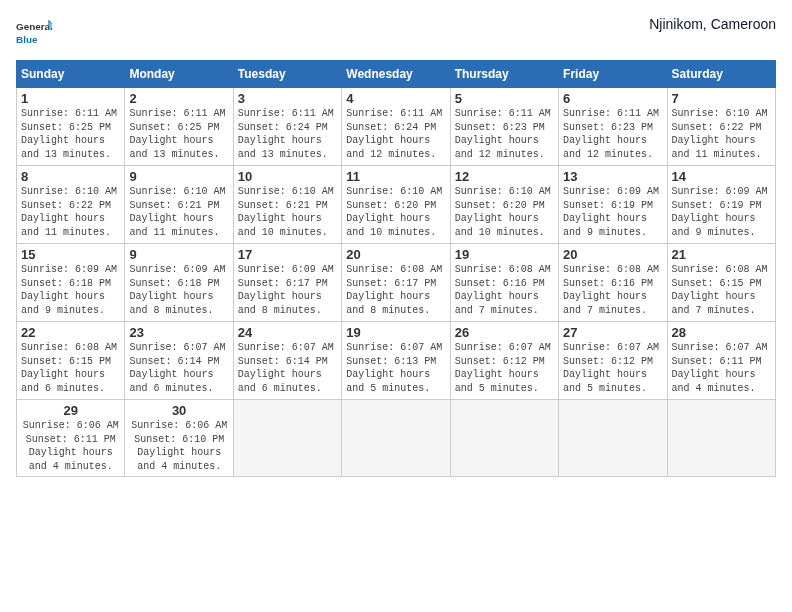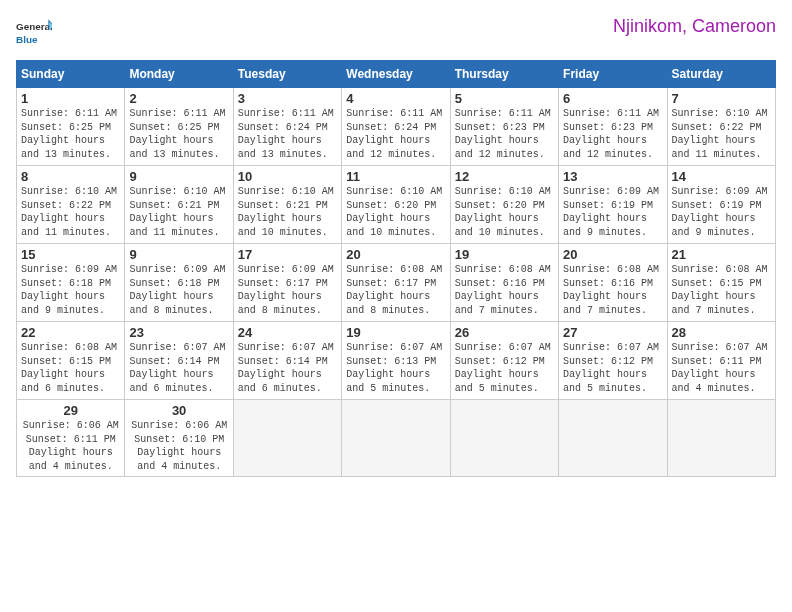--- a/index.html
+++ b/index.html
@@ -31,22 +31,22 @@
     }
     .title-block {
       text-align: right;
     }
     .month-title {
       font-size: 32px;
       font-weight: normal;
       color: #333;
     }
     .location {
-      font-size: 18px;
-      color: #a21caf;
+      font-size: 14px;
+      color: #0f172a;
     }
     .calendar-table {
       width: 100%;
       border-collapse: collapse;
       font-size: 10.5px;
     }
     .calendar-table th {
       background: #2a6db5;
       color: #fff;
       padding: 6px 4px;

